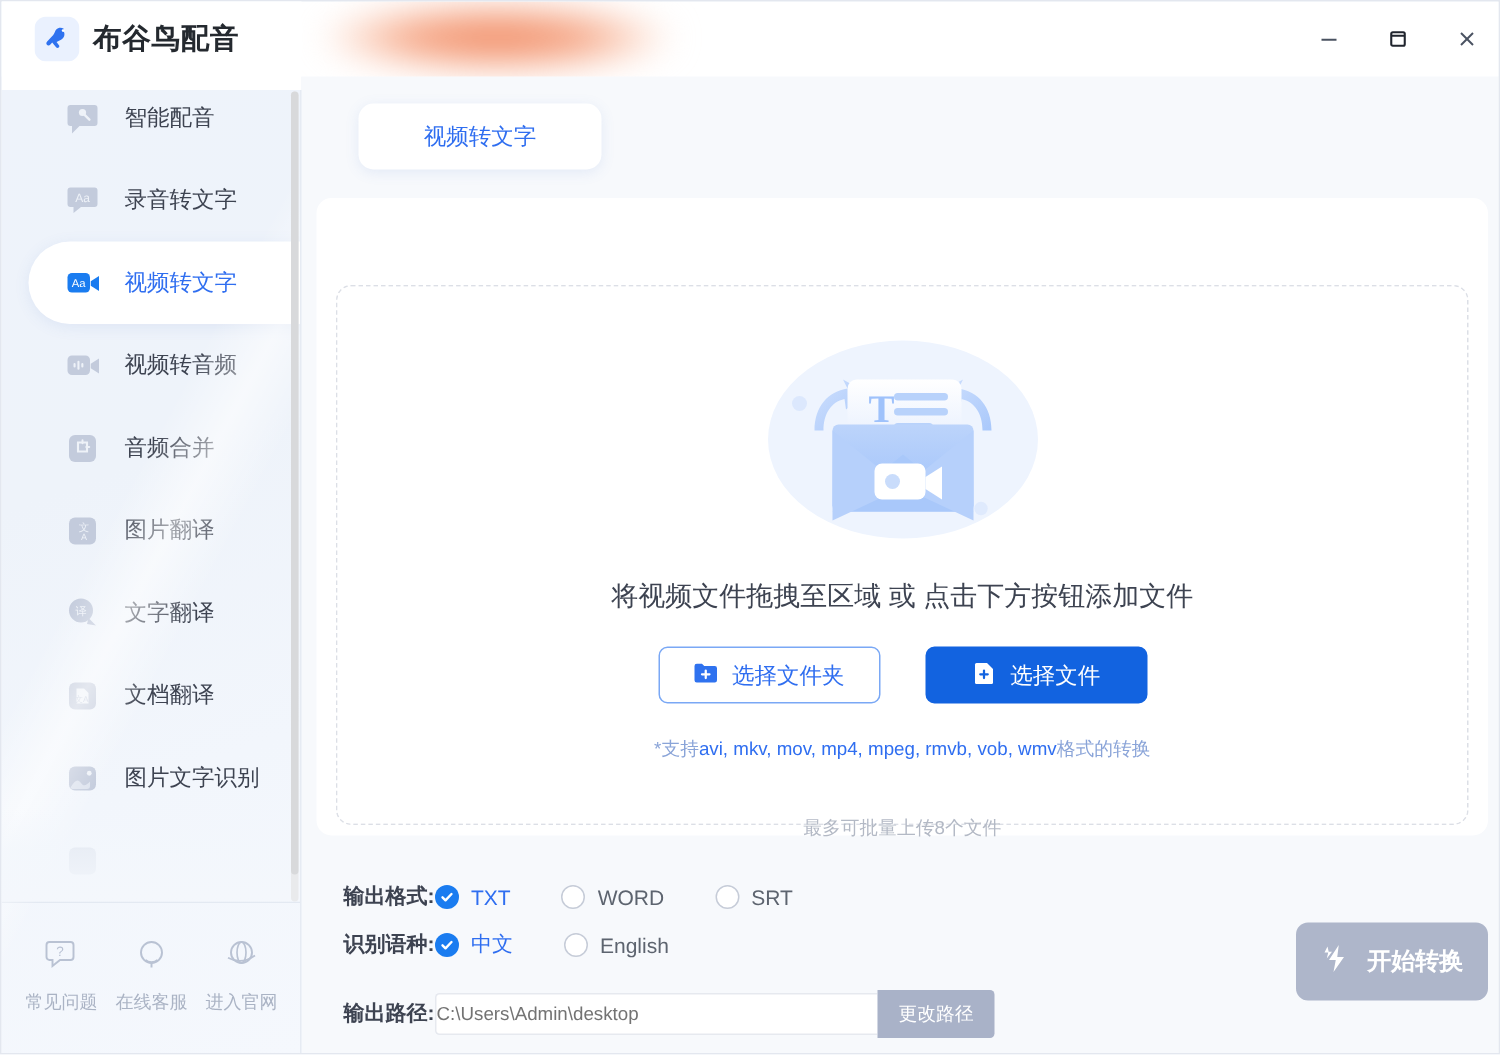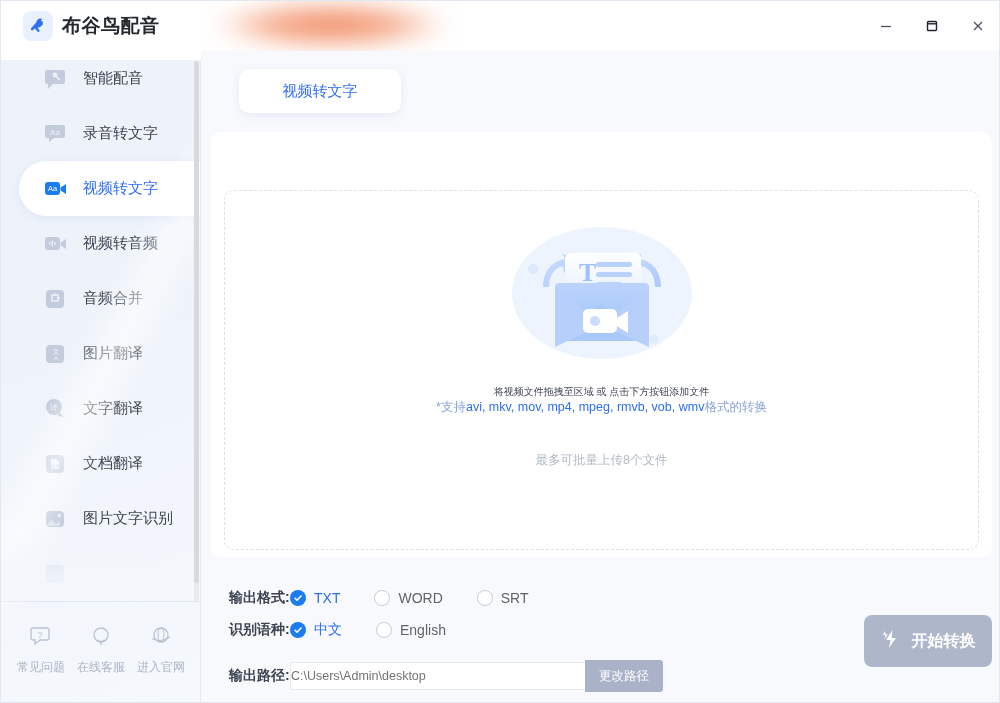--- a/index.html
+++ b/index.html
@@ -168,21 +168,21 @@
   .dropzone {
     position: absolute; left: 13px; top: 58px;
     width: 755px; height: 360px;
     border: 1px dashed #dcdfe6;
     border-radius: 10px;
     display: flex; flex-direction: column; align-items: center;
   }
   .illus { margin-top: 30px; width: 190px; height: 152px; }
   .drop-title {
     margin-top: 12px;
-    font-size: 10px; color: #3d4351;
+    font-size: 18px; color: #3d4351;
   }
   .drop-buttons {
     margin-top: 22px;
     display: flex; gap: 30px;
   }
   .btn {
     display: inline-flex; align-items: center; justify-content: center;
     gap: 9px;
     height: 38px; min-width: 148px;
     padding: 0 18px;
@@ -192,20 +192,21 @@
   }
   .btn-outline {
     background: #ffffff; color: #2f6ef0;
     border: 1px solid #7aa8f5;
   }
   .btn-primary {
     background: #1263e0; color: #ffffff;
     border: 1px solid #1263e0;
   }
   .formats {
+    margin-top: 22px;
     font-size: 12.5px; color: #8aa4d8;
   }
   .formats .cjk { color: #8aa4d8; }
   .formats .lat { color: #2f6ef0; }
   .maxfiles {
     margin-top: 36px;
     font-size: 12.5px; color: #b3b9c5;
   }
 
   
@@ -514,20 +515,40 @@
             <path d="M142 66L95 104l47 22z" fill="#b6d0fb"></path>
 
             <rect x="76" y="88" width="34" height="24" rx="5" fill="#ffffff"></rect>
             <path d="M110 97l11-7v22l-11-7z" fill="#ffffff"></path>
             <circle cx="88" cy="100" r="5" fill="#c9dcfb"></circle>
           </svg>
         </span>
 
         <div class="drop-title">将视频文件拖拽至区域 或 点击下方按钮添加文件</div>
 
+        <div class="drop-buttons">
+          <div class="btn btn-outline">
+            <span>
+              <svg width="17" height="17" viewBox="0 0 17 17">
+                <path d="M1 4a1.5 1.5 0 0 1 1.5-1.5H6L7.5 4h7A1.5 1.5 0 0 1 16 5.5v8A1.5 1.5 0 0 1 14.5 15h-12A1.5 1.5 0 0 1 1 13.5z" fill="#2f72ef"></path>
+                <path d="M8.5 7v5M6 9.5h5" stroke="#ffffff" stroke-width="1.5" stroke-linecap="round"></path>
+              </svg>
+            </span>
+            <span>选择文件夹</span>
+          </div>
+          <div class="btn btn-primary">
+            <span>
+              <svg width="17" height="17" viewBox="0 0 17 17">
+                <path d="M3 2h7l4 4v9a1 1 0 0 1-1 1H3a1 1 0 0 1-1-1V3a1 1 0 0 1 1-1z" fill="#ffffff"></path>
+                <path d="M8 7v5M5.5 9.5h5" stroke="#1263e0" stroke-width="1.5" stroke-linecap="round"></path>
+              </svg>
+            </span>
+            <span>选择文件</span>
+          </div>
+        </div>
 
         <div class="formats">
           <span class="cjk">*支持</span><span class="lat">avi, mkv, mov, mp4, mpeg, rmvb, vob, wmv</span><span class="cjk">格式的转换</span>
         </div>
 
         <div class="maxfiles">最多可批量上传8个文件</div>
       </div>
     </div>
 
     <div class="options">

